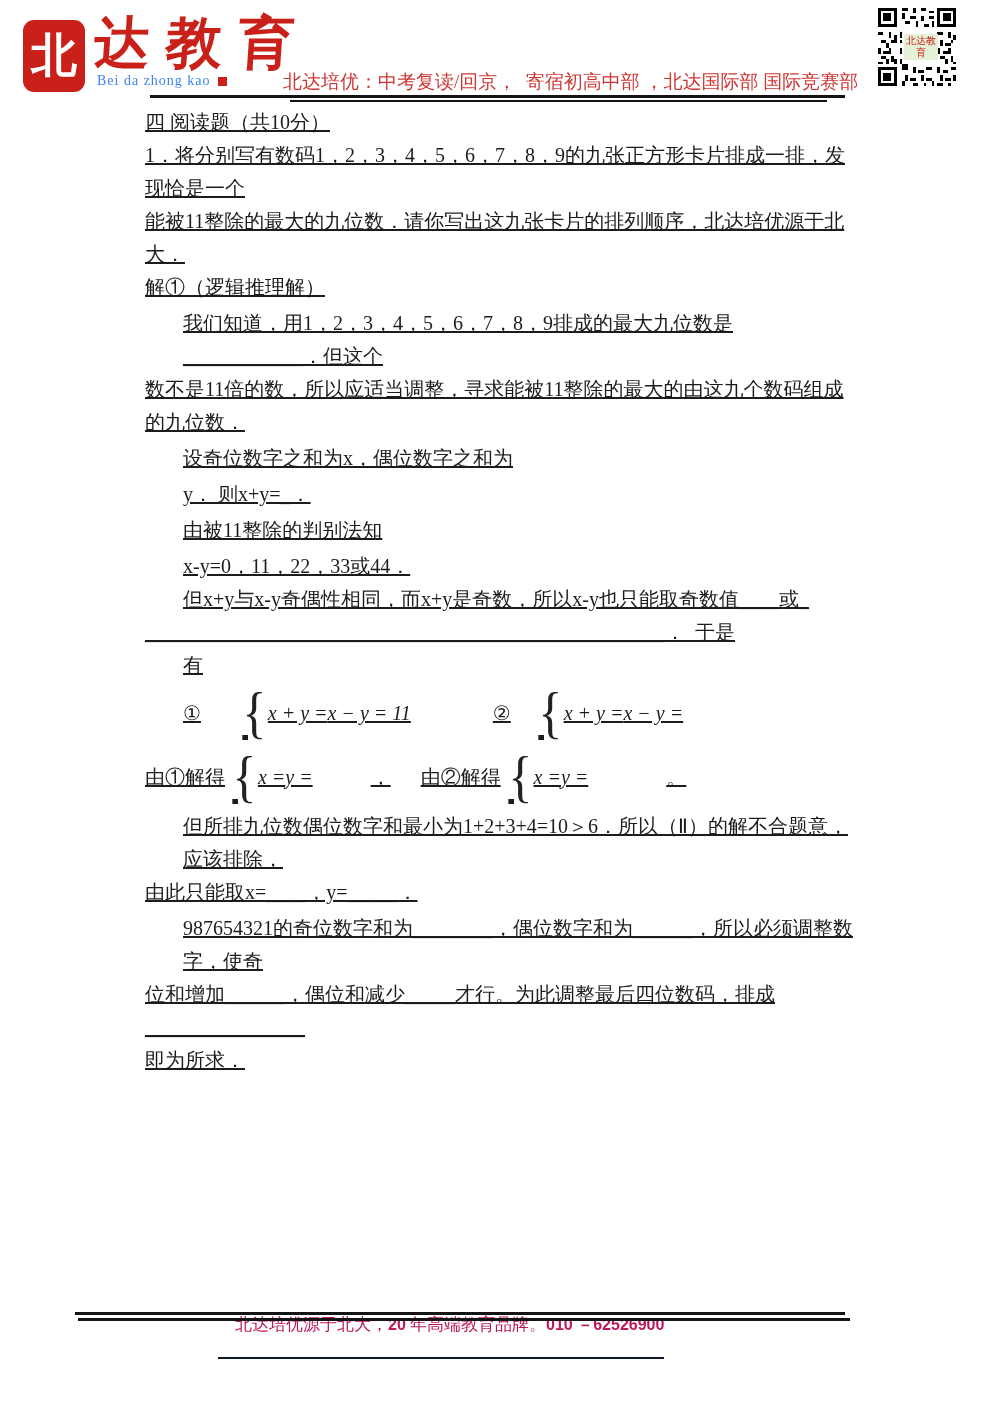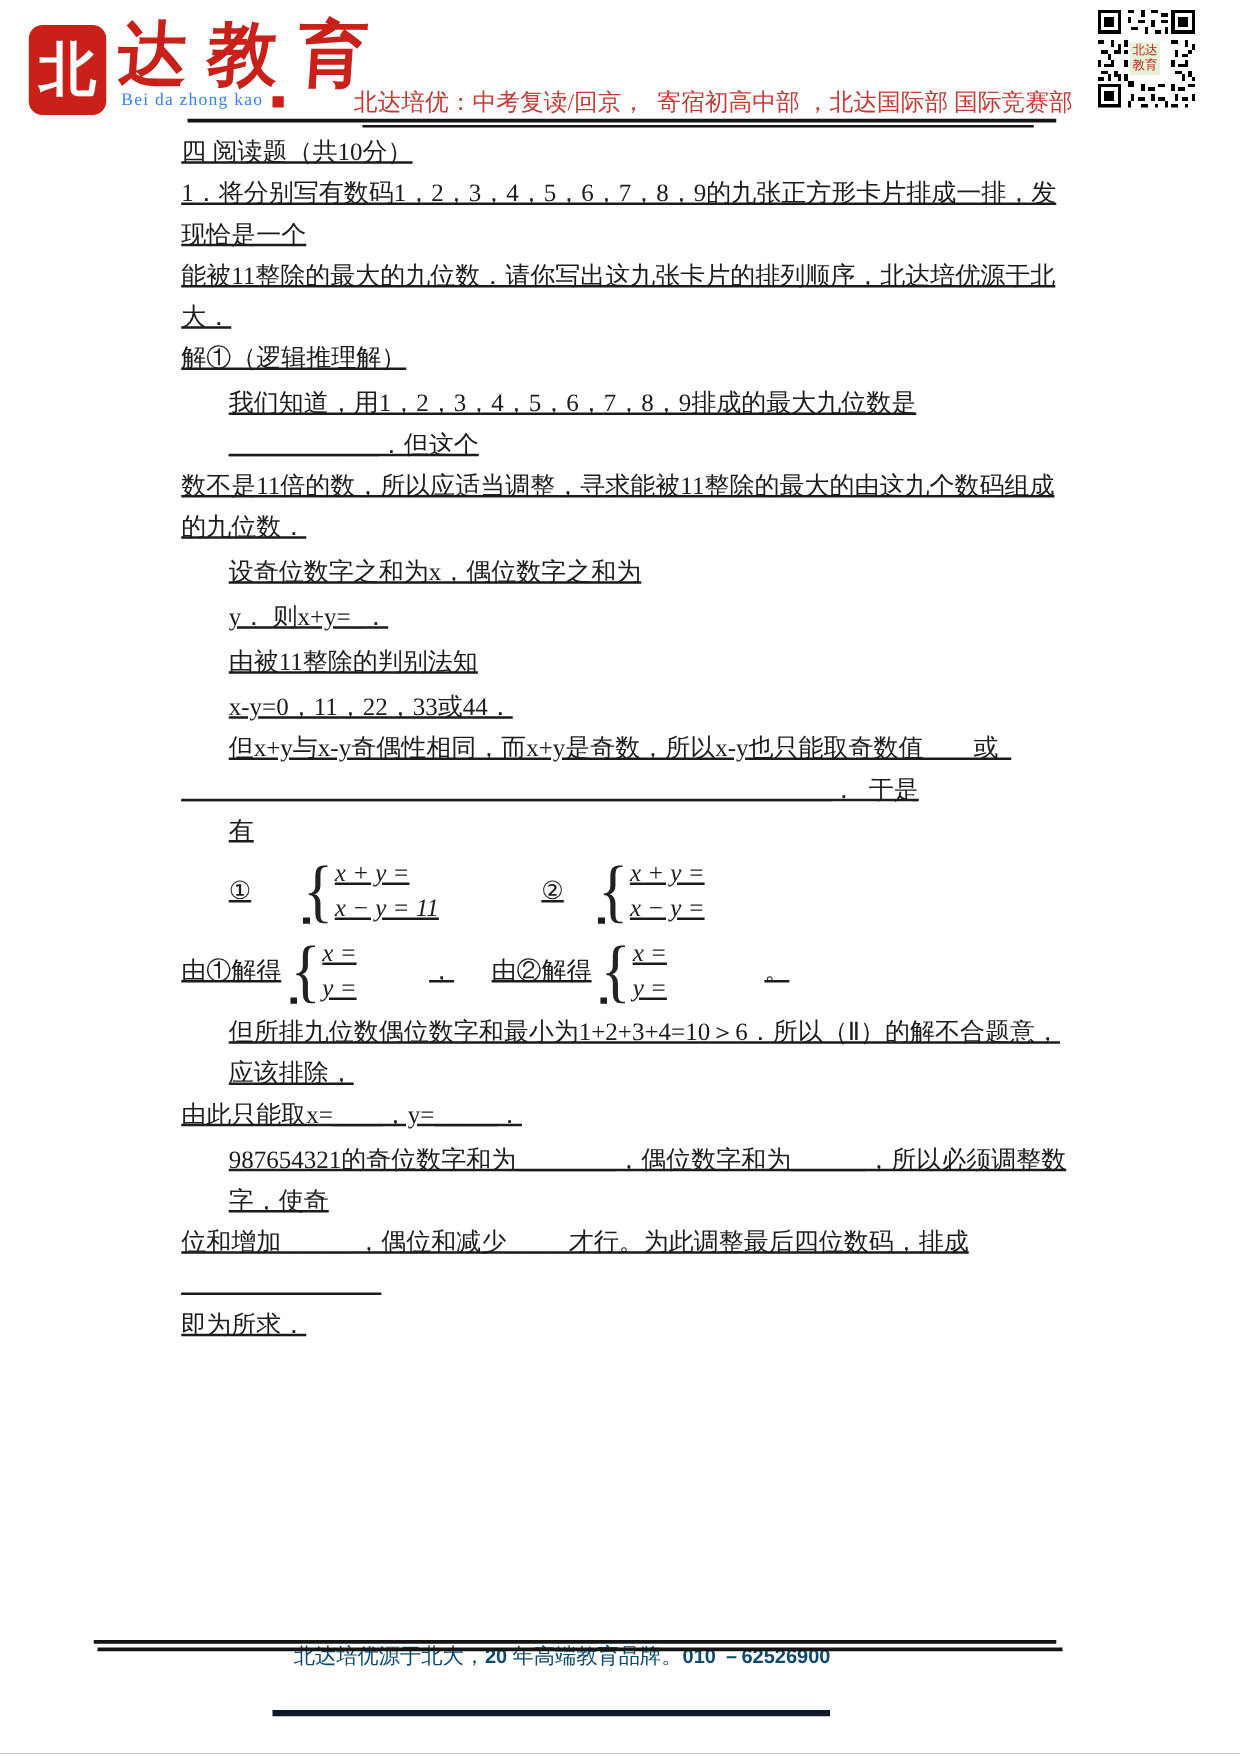--- a/index.html
+++ b/index.html
@@ -33,21 +33,21 @@
   .slogan {
     position:absolute; left:283px; top:69px; font-size:19px; color:#cd3733;
     white-space:pre; font-family:"Liberation Serif",serif;
   }
   .hrule1 { position:absolute; left:150px; top:95px; width:695px; height:3px; background:#141414; }
   .hrule2 { position:absolute; left:290px; top:100px; width:537px; height:2px; background:#141414; }
 
   .qr { position:absolute; left:878px; top:8px; width:78px; height:78px; }
   .qr svg { width:78px; height:78px; display:block; }
   .qr-badge {
-    position:absolute; left:26px; top:26px; width:24px; height:26px;
+    position:absolute; left:26px; top:26px; width:34px; height:26px;
     background:#e6f2d8; color:#c9211a; font-size:10px; line-height:12px;
     text-align:center; word-break:break-all; overflow:hidden; padding-top:1px;
     font-family:"Liberation Serif",serif;
   }
 
   
   .content {
     position:absolute; left:145px; top:106px; width:712px;
     font-size:20px; line-height:33px;text-decoration:underline;
   }
@@ -58,28 +58,28 @@
   
   .eqrow { display:flex; align-items:center; height:62px; }
   .eqrow1 { margin-top:0; }
   .eqrow2 { margin-top:2px; }
   .circ-label { font-size:20px; }
   .sys { display:flex; align-items:center; }
   .brc {
     font-family:"Liberation Serif",serif; font-size:56px; font-weight:normal;
     line-height:56px; transform:scaleX(.9); color:#222;
   }
-  .eqs { display:flex; flex-direction:column; justify-content:center; }
+  .eqs { display:flex; flex-direction:row; justify-content:center; }
   .mi  { font-family:"Liberation Serif",serif; font-style:italic; font-size:20px; line-height:28px; white-space:pre; }
   .solve-prefix { font-size:20px; white-space:pre; }
 
   
   .footer-text {
-    position:absolute; left:218px; top:1293px; font-size:17px; color:#0c4a6e;
-    border-bottom:5px solid #0f172a; padding-bottom:12px; white-space:pre;
+    position:absolute; left:218px; top:1293px; font-size:17px; color:#be185d;
+    border-bottom:2px solid #0f172a; padding-bottom:1px; white-space:pre;
     font-family:"Liberation Serif",serif;
   }
   .footer-text .b { font-weight:bold; font-family:"Liberation Sans",sans-serif; font-size:16px; }
   .frule1 { position:absolute; left:75px;  top:1312px; width:770px; height:3px; background:#141414; }
   .frule2 { position:absolute; left:78px;  top:1318px; width:772px; height:3px; background:#141414; }
 </style>
 </head>
 <body>
 
 <div class="page">

